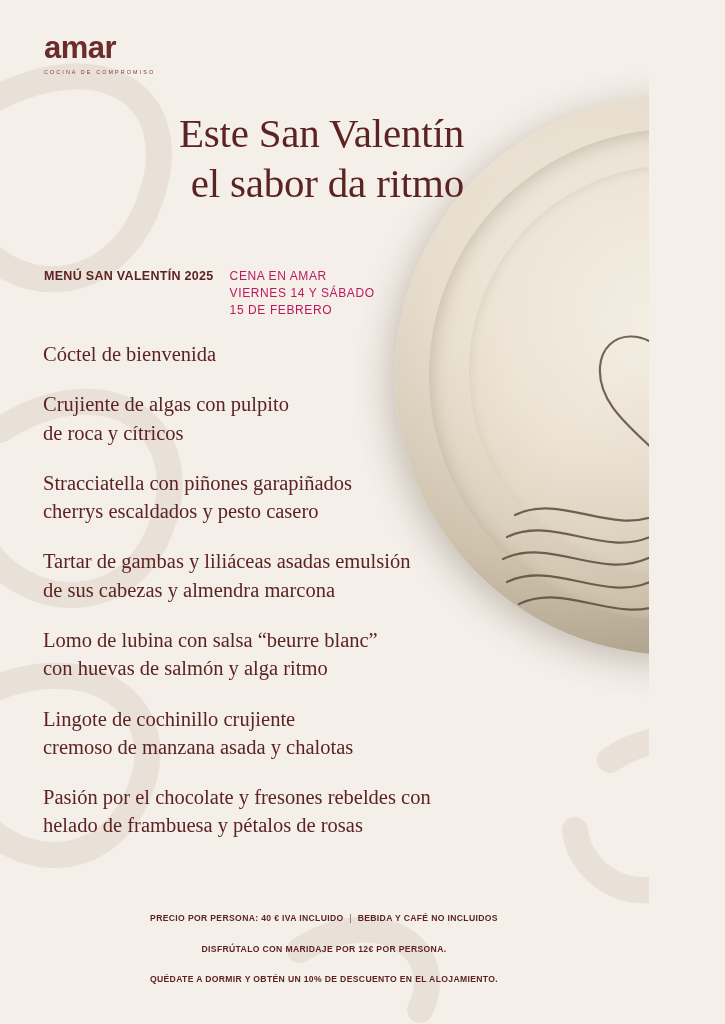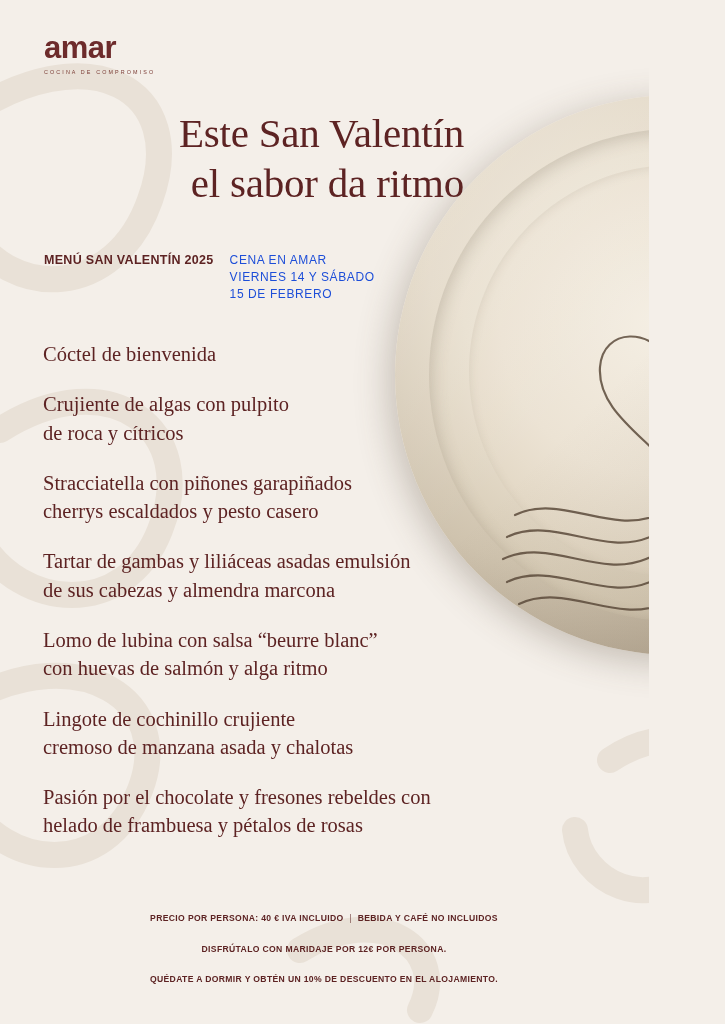--- a/index.html
+++ b/index.html
@@ -122,40 +122,40 @@
     font-family: "Liberation Serif", serif;
     font-size: 41px;
     line-height: 1.22;
     letter-spacing: -0.2px;
   }
   .headline div { white-space: nowrap; text-align: right; }
 
   .meta {
     position: absolute;
     left: 44px;
-    top: 252px;
+    top: 268px;
     width: 420px;
     display: flex;
     gap: 16px;
     align-items: flex-start;
   }
   .meta-title {
     font-family: "Liberation Sans", sans-serif;
     font-weight: bold;
     font-size: 12.5px;
     letter-spacing: 0.3px;
     color: #5d2323;
     white-space: nowrap;
     padding-top: 1px;
   }
   .meta-lines {
     font-family: "Liberation Sans", sans-serif;
     font-size: 12px;
     letter-spacing: 0.6px;
-    color: #1d4ed8;
+    color: #be185d;
     line-height: 1.42;
   }
 
   .menu {
     position: absolute;
     left: 43px;
     top: 340px;
     width: 470px;
   }
   .course {

